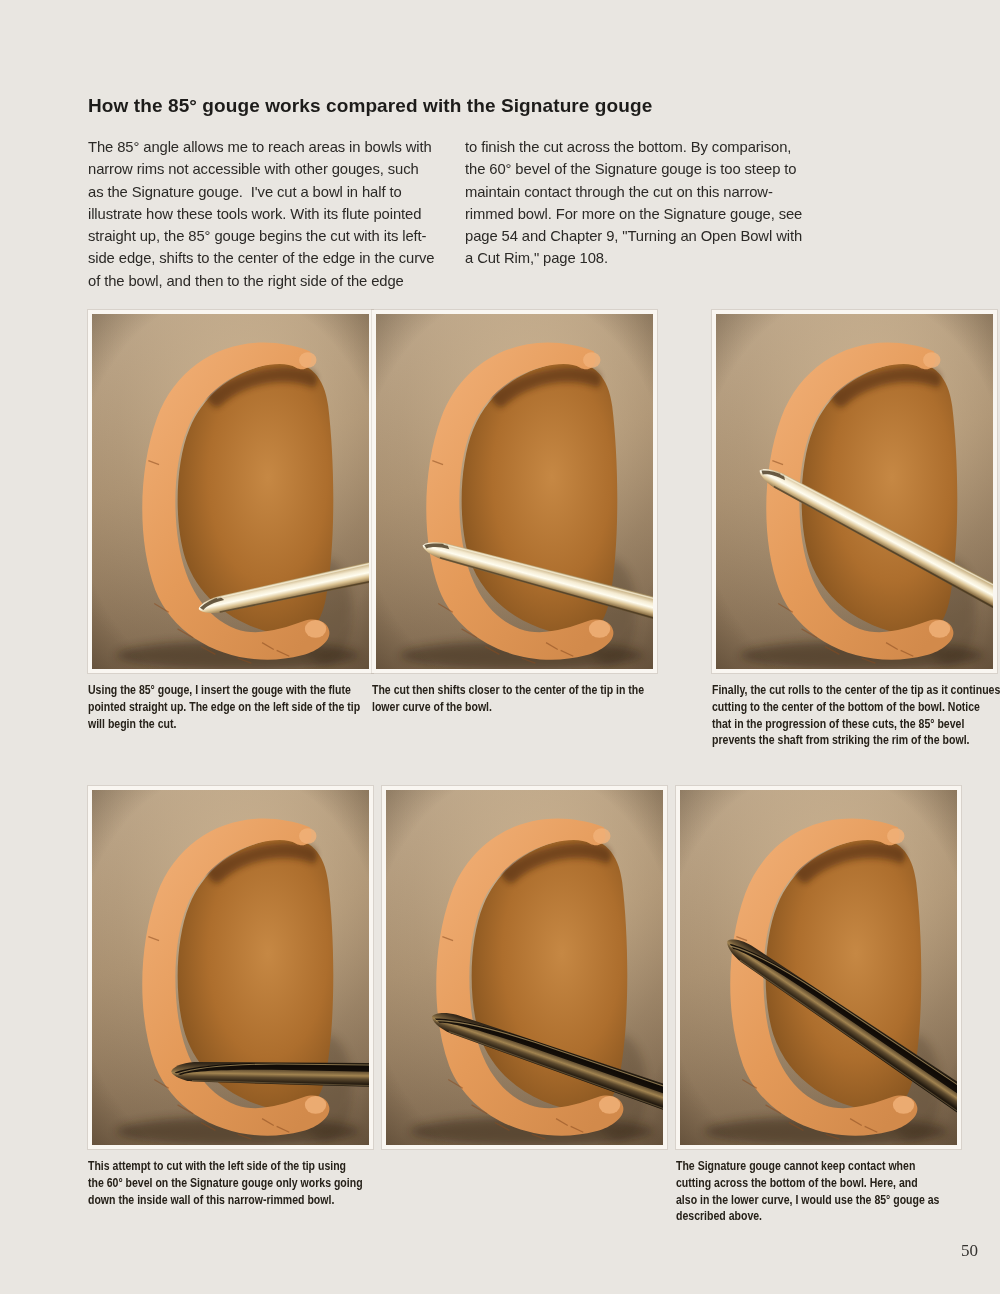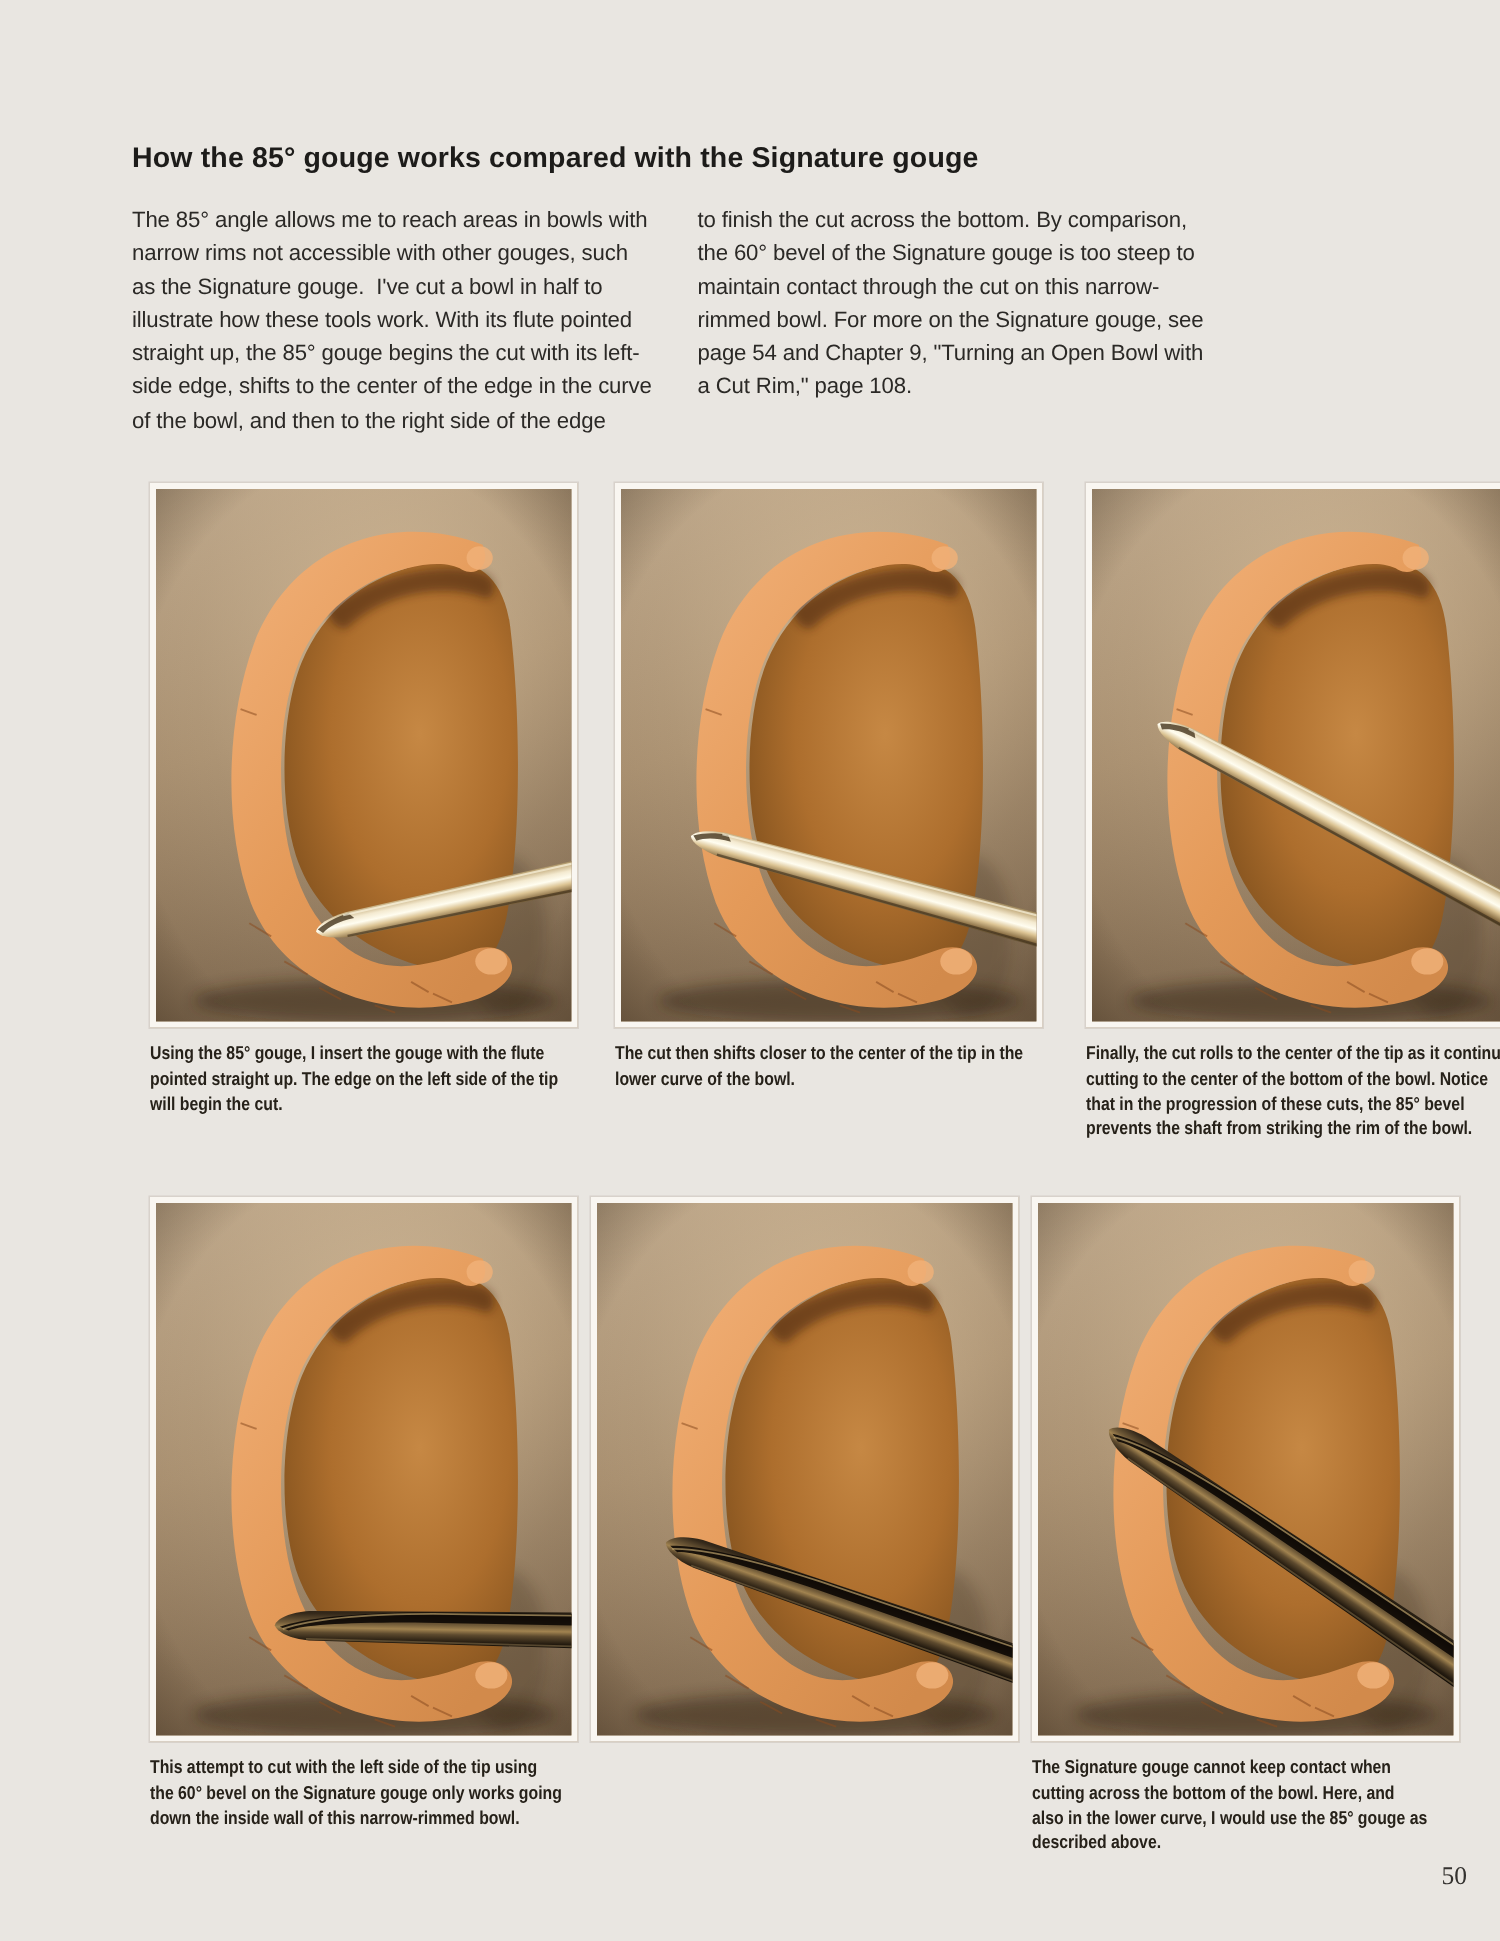--- a/index.html
+++ b/index.html
@@ -19,23 +19,23 @@
     position:absolute;left:88px;top:112px;
     display:flex;
     margin-top:24px;
   }
   .intro-col{
     width:377px;
     font-size:14.8px;line-height:22.3px;color:#2b2926;
     white-space:pre;
     letter-spacing:-.1px;
   }
-  figure{position:absolute;margin:12px;width:285px;}
+  figure{position:absolute;margin:0;width:285px;}
   .f0{left:88px;top:310px}
-  .f1{left:398px;top:310px}
+  .f1{left:372px;top:310px}
   .f2{left:712px;top:310px}
   .f3{left:88px;top:786px}
   .f4{left:382px;top:786px}
   .f5{left:676px;top:786px}
   .photo-frame{
     width:277px;height:355px;
     border:4px solid #f9f6f1;
     box-shadow:0 0 0 1px rgba(110,92,70,.14);
     background:#9a8265;
   }

